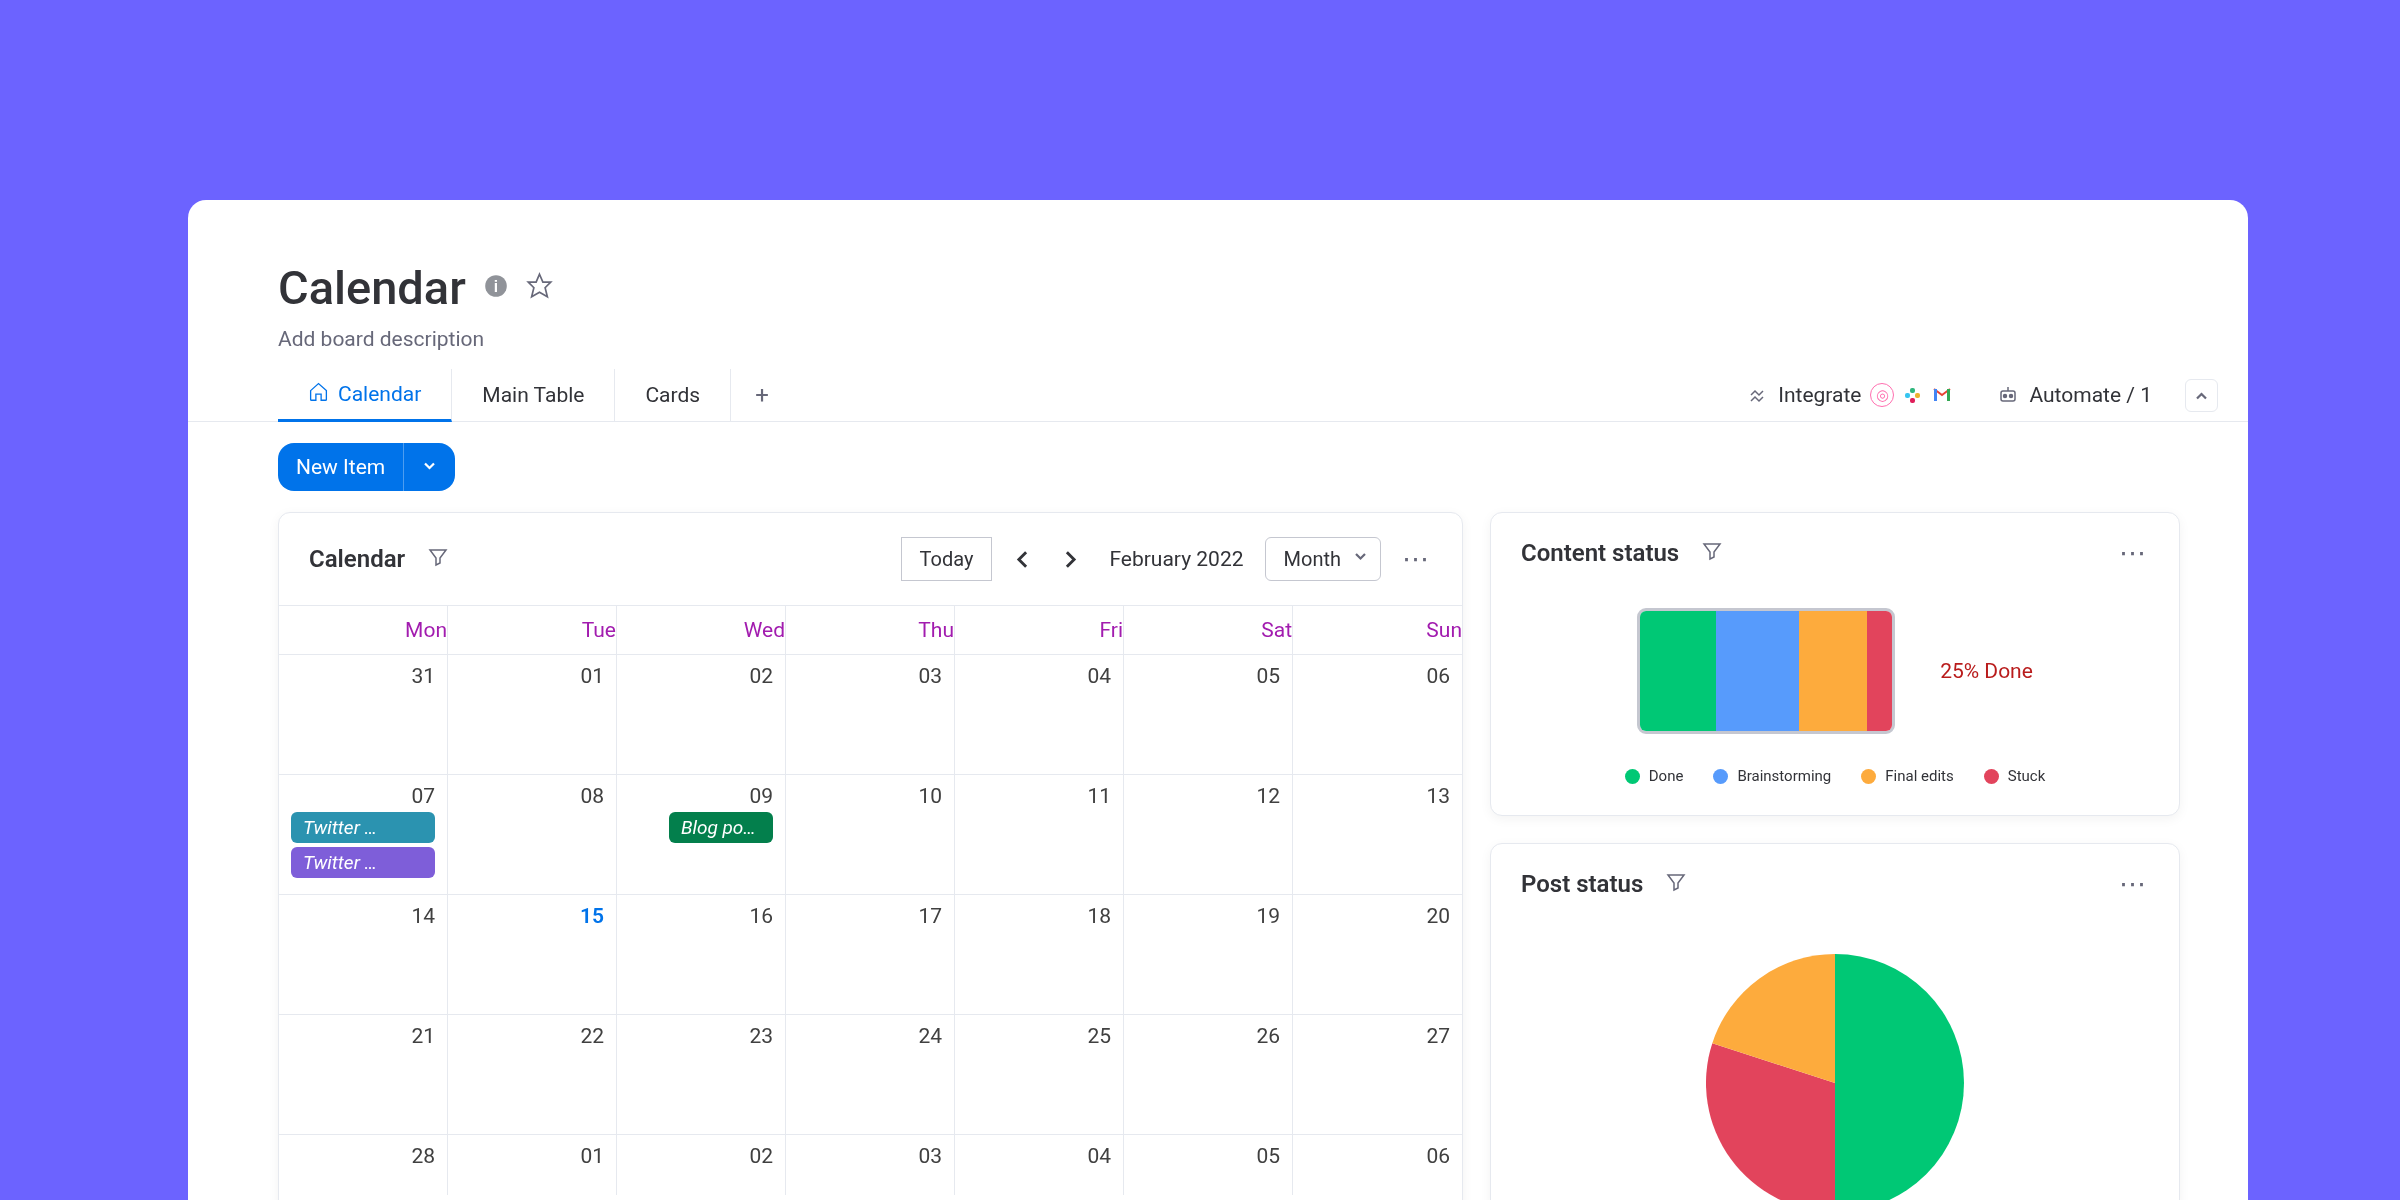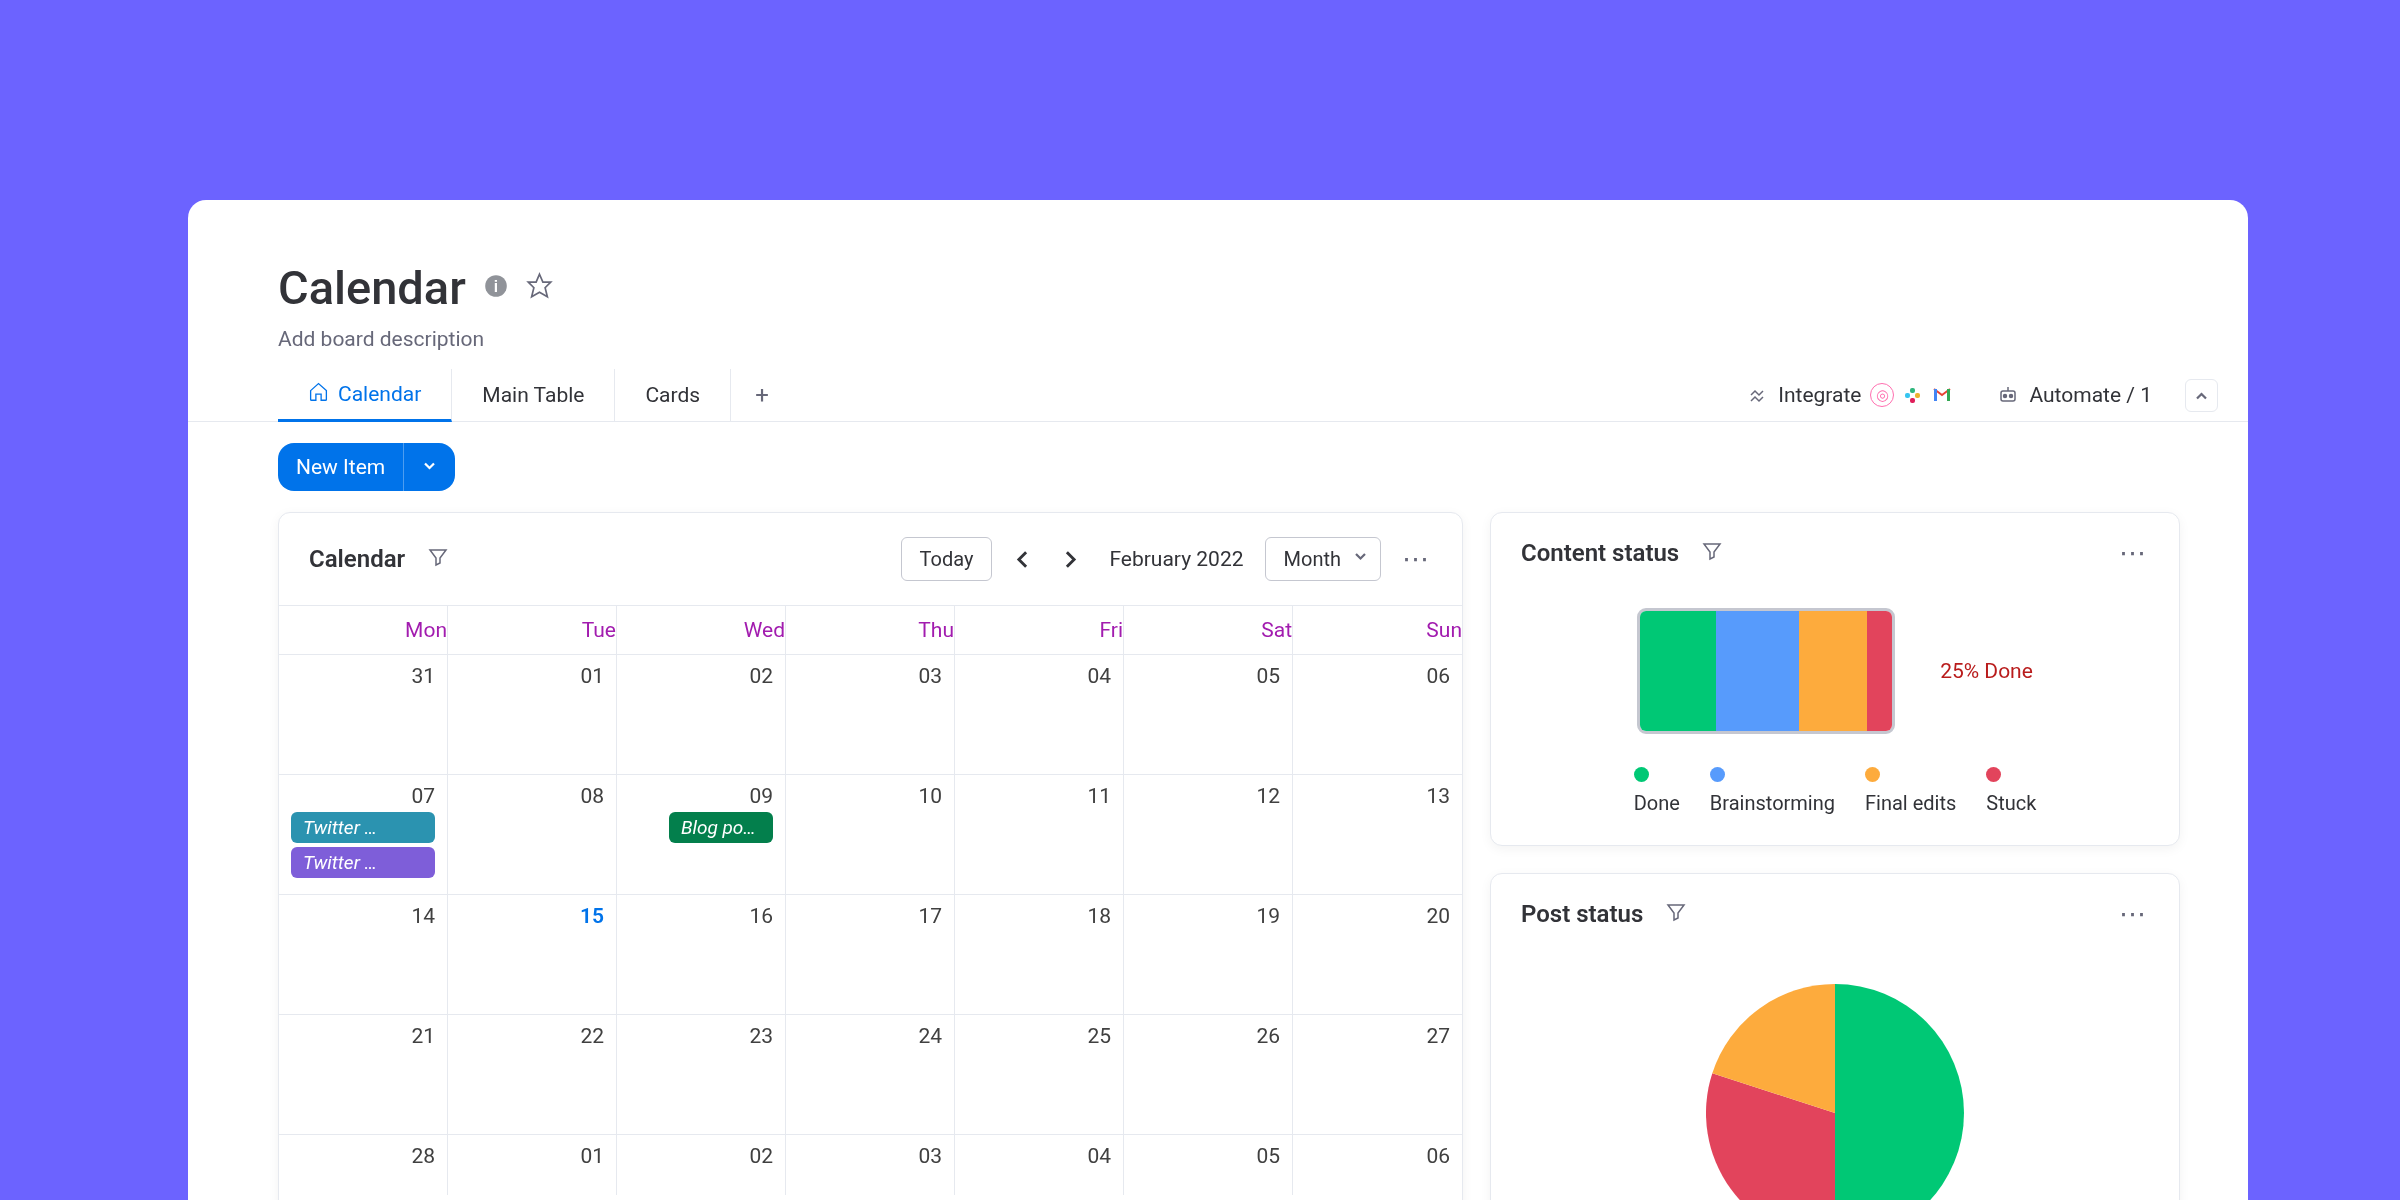--- a/index.html
+++ b/index.html
@@ -123,21 +123,21 @@
   display: flex;
   align-items: center;
   padding: 24px 30px;
   gap: 21px;
 }
 .panel-title { font-size: 24px; font-weight: 600; color: #323338; }
 .filter-icon { color: #676879; cursor: pointer; }
 .cal-controls { flex: 1; display: flex; align-items: center; justify-content: flex-end; gap: 12px; }
 .today-btn {
   border: 1px solid #c5c7d0;
-  border-radius: 6px;
+  border-radius: 0;
   padding: 9px 18px;
   font-size: 20px;
   color: #323338;
   cursor: pointer;
 }
 .nav-arrow {
   width: 36px; height: 36px;
   display:flex;align-items:center;justify-content:center;
   cursor:pointer;
   color:#323338;
@@ -232,21 +232,21 @@
 }
 .battery-seg { height: 100%; }
 .battery-label { font-size: 21px; color: #b91c1c; }
 .legend {
   display: flex;
   justify-content: center;
   gap: 30px;
   padding: 9px 30px 30px;
   flex-wrap: wrap;
 }
-.legend-item { display: flex; gap: 9px; font-size: 20px; color: #323338; flex-direction: column; }
+.legend-item { display: flex; align-items: center; gap: 9px; font-size: 15px; color: #323338; }
 .legend-dot { width: 15px; height: 15px; border-radius: 50%; }
 .post-status-panel {}
 .pie-chart {
   display: flex;
   justify-content: center;
   padding: 30px 0 0;
 }
 .pie {
   width: 258px;
   height: 258px;

